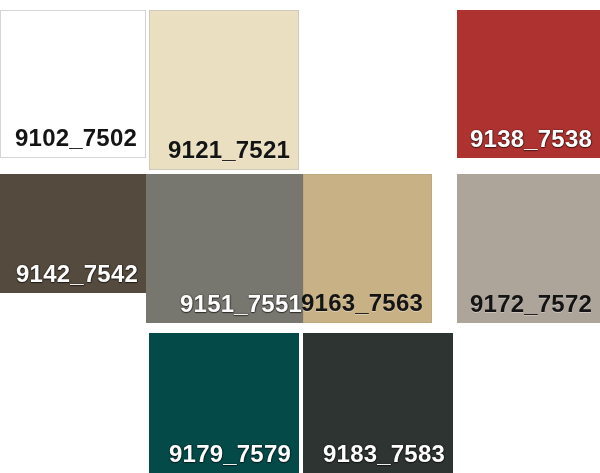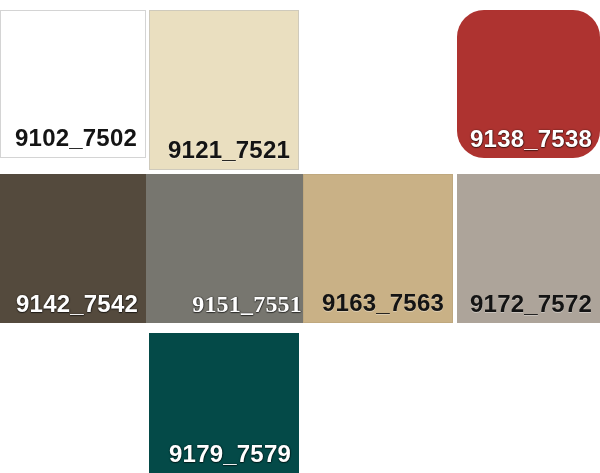--- a/index.html
+++ b/index.html
@@ -61,31 +61,34 @@
 </head>
 <body>
 
 <div id="swatch-board" style="background: rgb(255, 255, 255);">
     <div class="swatch dark-text bordered-cool" style="border-color: rgb(212, 212, 212); left: 0px; top: 10px; width: 146px; height: 148px; background-color: rgb(255, 255, 255);">
       <span class="swatch-label">9102_7502</span>
     </div>
     <div class="swatch dark-text bordered" style="border-color: rgb(207, 202, 188); left: 149px; top: 10px; width: 150px; height: 160px; background-color: rgb(234, 223, 192);">
       <span class="swatch-label">9121_7521</span>
     </div>
-    <div class="swatch light-text" style="left: 457px; top: 10px; width: 143px; height: 148px; background-color: rgb(174, 51, 48); border-radius: 27px;">
+    <div class="swatch light-text" style="left: 457px; top: 10px; width: 143px; height: 148px; background-color: rgb(174, 51, 48);">
       <span class="swatch-label">9138_7538</span>
     </div>
-    <div class="swatch light-text" style="left: 0px; top: 174px; width: 146px; height: 149px; background-color: rgb(84, 74, 61);">
+    <div class="swatch light-text" style="left: 0px; top: 174px; width: 146px; height: 119px; background-color: rgb(84, 74, 61);">
       <span class="swatch-label">9142_7542</span>
     </div>
-    <div class="swatch light-text" style="left: 146px; top: 174px; width: 164px; height: 149px; background-color: rgb(119, 118, 111); font-family: Liberation Serif, serif;">
+    <div class="swatch light-text" style="left: 146px; top: 174px; width: 164px; height: 149px; background-color: rgb(119, 118, 111);">
       <span class="swatch-label">9151_7551</span>
     </div>
-    <div class="swatch dark-text bordered" style="border-color: rgb(191, 168, 126); left: 303px; top: 174px; width: 150px; height: 149px; background-color: rgb(201, 177, 134);">
+    <div class="swatch dark-text bordered" style="border-color: rgb(191, 168, 126); left: 303px; top: 174px; width: 129px; height: 149px; background-color: rgb(201, 177, 134);">
       <span class="swatch-label">9163_7563</span>
     </div>
     <div class="swatch dark-text" style="left: 457px; top: 174px; width: 143px; height: 149px; background-color: rgb(173, 164, 154); text-align: center;">
       <span class="swatch-label">9172_7572</span>
     </div>
     <div class="swatch light-text" style="left: 149px; top: 333px; width: 150px; height: 140px; background-color: rgb(4, 74, 72); padding-left: 48px;">
       <span class="swatch-label">9179_7579</span>
     </div>
+    <div class="swatch light-text" style="left: 303px; top: 333px; width: 150px; height: 140px; background-color: rgb(46, 52, 50);">
+      <span class="swatch-label">9183_7583</span>
+    </div>
   </div>
 
 </body></html>

